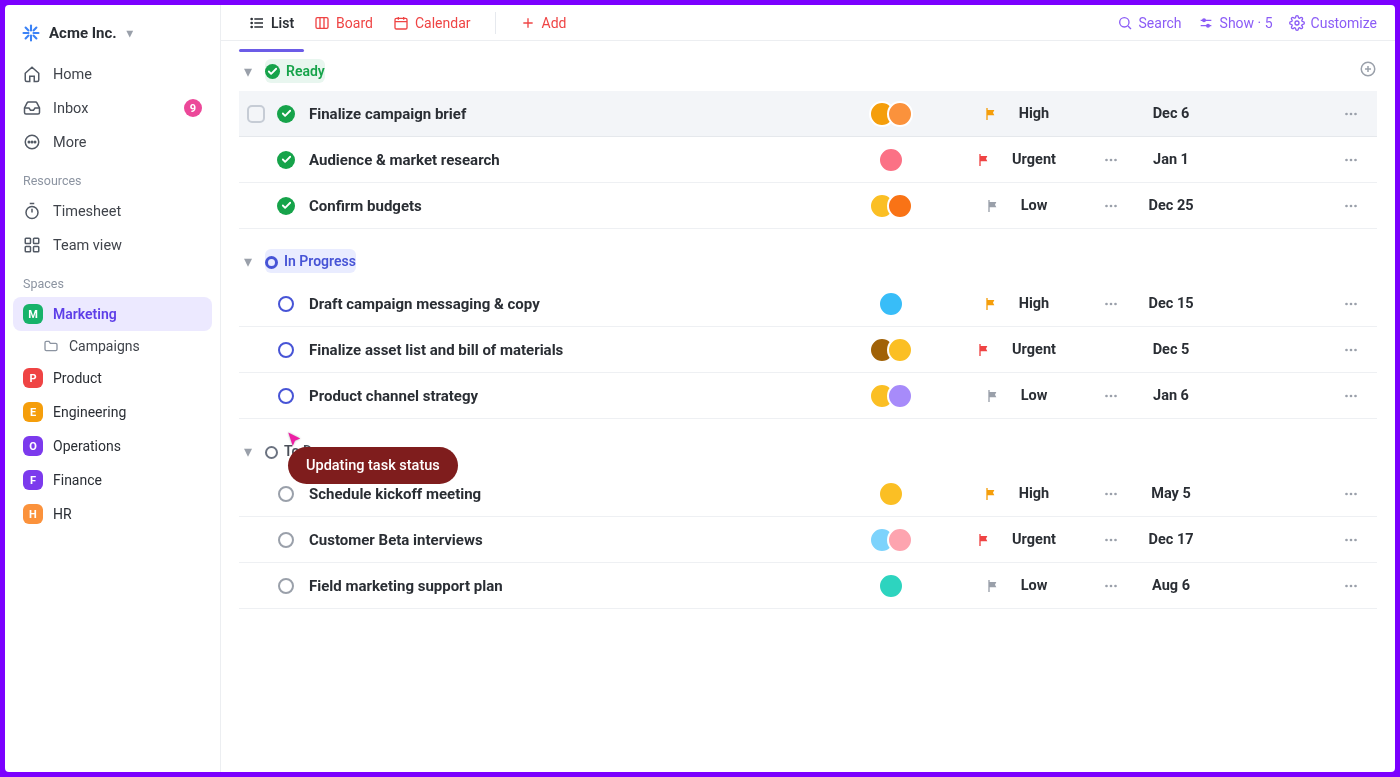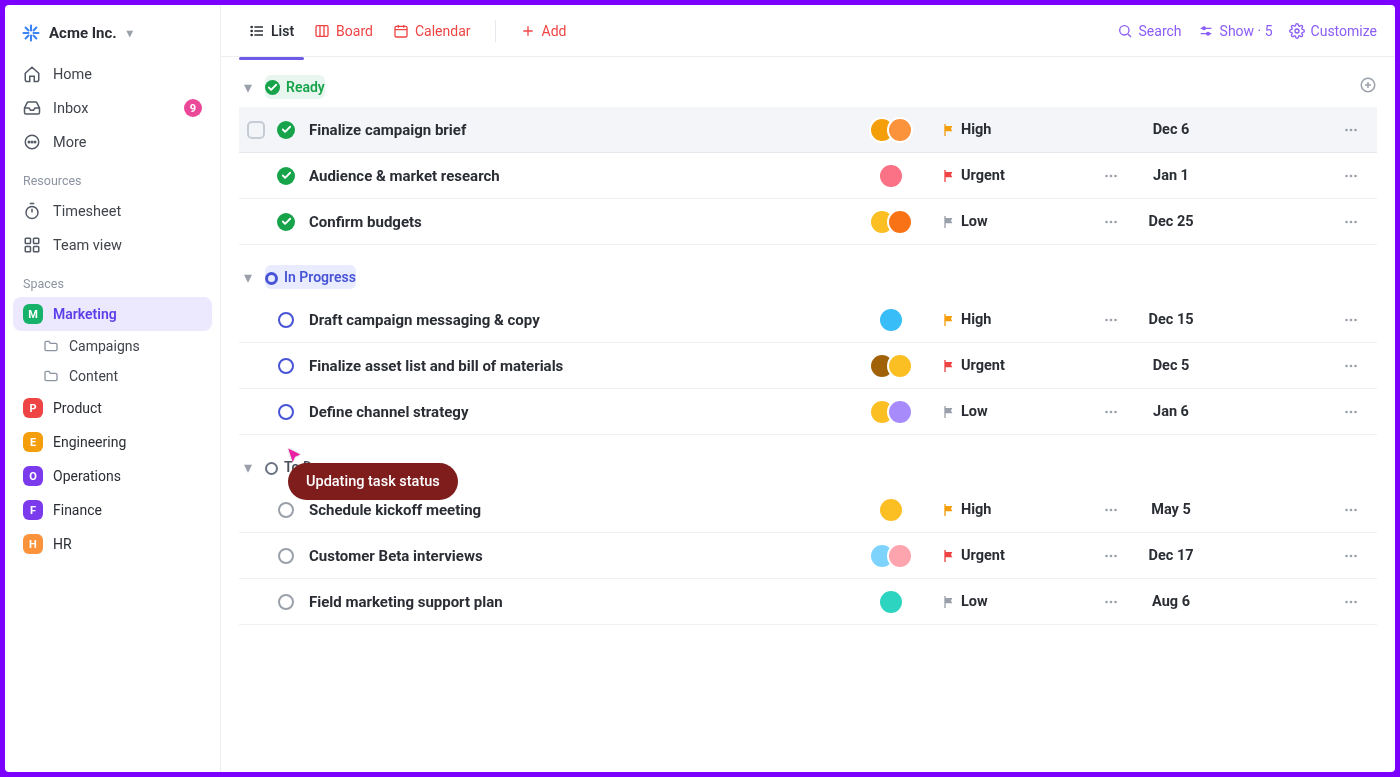--- a/index.html
+++ b/index.html
@@ -81,21 +81,21 @@
     font-size: 14px;
     color: #40444b;
     cursor: pointer;
     border-radius: 8px;
   }
   .folder-item .icon { color:#8c94a1; width:16px; height:16px; }
 
   
   .main { flex: 1; display: flex; flex-direction: column; overflow: hidden; }
   .toolbar {
-    height: 52px;
+    height: 36px;
     border-bottom: 1px solid #eceef1;
     display: flex; align-items: center;
     padding: 0 18px;
     gap: 4px;
   }
   .tool-tab {
     display: flex; align-items: center; gap: 6px;
     padding: 6px 10px;
     color: #ef4444;
     font-size: 14px;
@@ -148,21 +148,21 @@
   .row-status { width:22px; display:flex; justify-content:center; margin-right:12px;}
   .circle-done { width:18px;height:18px;border-radius:50%; background:#16a34a; display:flex;align-items:center;justify-content:center; color:#fff;}
   .circle-done svg{width:11px;height:11px;}
   .circle-open { width:16px;height:16px;border-radius:50%; border:2.5px solid #4754d6; }
   .circle-todo { width:16px;height:16px;border-radius:50%; border:2.5px solid #9aa0aa; }
   .row-title { font-size:15px; color:#2a2e34; }
   .row-assignees { width:100px; display:flex; justify-content:center; }
   .avatars { display:flex; }
   .avatar { width:26px;height:26px;border-radius:50%; border:2px solid #fff; margin-left:-8px; }
   .avatar:first-child{margin-left:0;}
-  .row-priority { width:150px; display:flex; align-items:center; gap:4px; font-size:14.5px; color:#2a2e34;}
+  .row-priority { width:150px; display:flex; align-items:center; gap:20px; font-size:14.5px; color:#2a2e34;justify-content:center;}
   .flag{width:16px;height:16px;}
   .row-subtasks { width:40px; color:#9aa0aa; display:flex; justify-content:center; cursor:pointer;}
   .row-subtasks svg{width:18px;height:18px;}
   .row-date { width:80px; text-align:center; font-size:14.5px; }
   .row-right-spacer { flex:1; }
   .row-more { width:40px; color:#9aa0aa; display:flex; justify-content:center; cursor:pointer;}
   .row-more svg{width:18px;height:18px;}
 
   
   .cursor-callout {
@@ -258,26 +258,20 @@
     <div id="spaces">
         <div class="space-item active">
     <span class="space-letter" style="background:#17b26a">M</span>
     <span>Marketing</span>
         </div>
         <div class="folder-item">
       <span class="icon"><svg viewBox="0 0 24 24" fill="none" stroke="currentColor" stroke-width="2">
               <path d="M3 7a2 2 0 0 1 2-2h4l2 3h8a2 2 0 0 1 2 2v7a2 2 0 0 1-2 2H5a2 2 0 0 1-2-2z"></path>
             </svg></span>
       <span>Campaigns</span>
-        </div>
-        <div class="folder-item">
-      <span class="icon"><svg viewBox="0 0 24 24" fill="none" stroke="currentColor" stroke-width="2">
-              <path d="M3 7a2 2 0 0 1 2-2h4l2 3h8a2 2 0 0 1 2 2v7a2 2 0 0 1-2 2H5a2 2 0 0 1-2-2z"></path>
-            </svg></span>
-      <span>Content</span>
         </div>
         <div class="space-item ">
     <span class="space-letter" style="background:#ef4444">P</span>
     <span>Product</span>
         </div>
         <div class="space-item ">
     <span class="space-letter" style="background:#f59e0b">E</span>
     <span>Engineering</span>
         </div>
         <div class="space-item ">
@@ -575,21 +569,21 @@
                   <circle cx="12" cy="12" r="1.8"></circle>
                   <circle cx="18" cy="12" r="1.8"></circle>
                 </svg>
               </span>
     </div>
             <div class="task-row ">
       <span class="row-checkbox-spacer"></span>
       <span class="row-status">
                 <span class="circle-open"></span>
               </span>
-      <span class="row-title">Define channel strategy</span>
+      <span class="row-title">Product channel strategy</span>
       <span class="row-right-spacer"></span>
       <span class="row-assignees">
                 <span class="avatars">
                   <span class="avatar" style="background:#fbbf24"></span>
                   <span class="avatar" style="background:#a78bfa"></span>
                 </span>
               </span>
       <span class="row-priority">
         <span class="flag" style="color:#9aa0aa"><svg viewBox="0 0 24 24" fill="currentColor">
                     <path d="M5 3v18h2v-7h10l-2-4 2-4H7V3z"></path>

